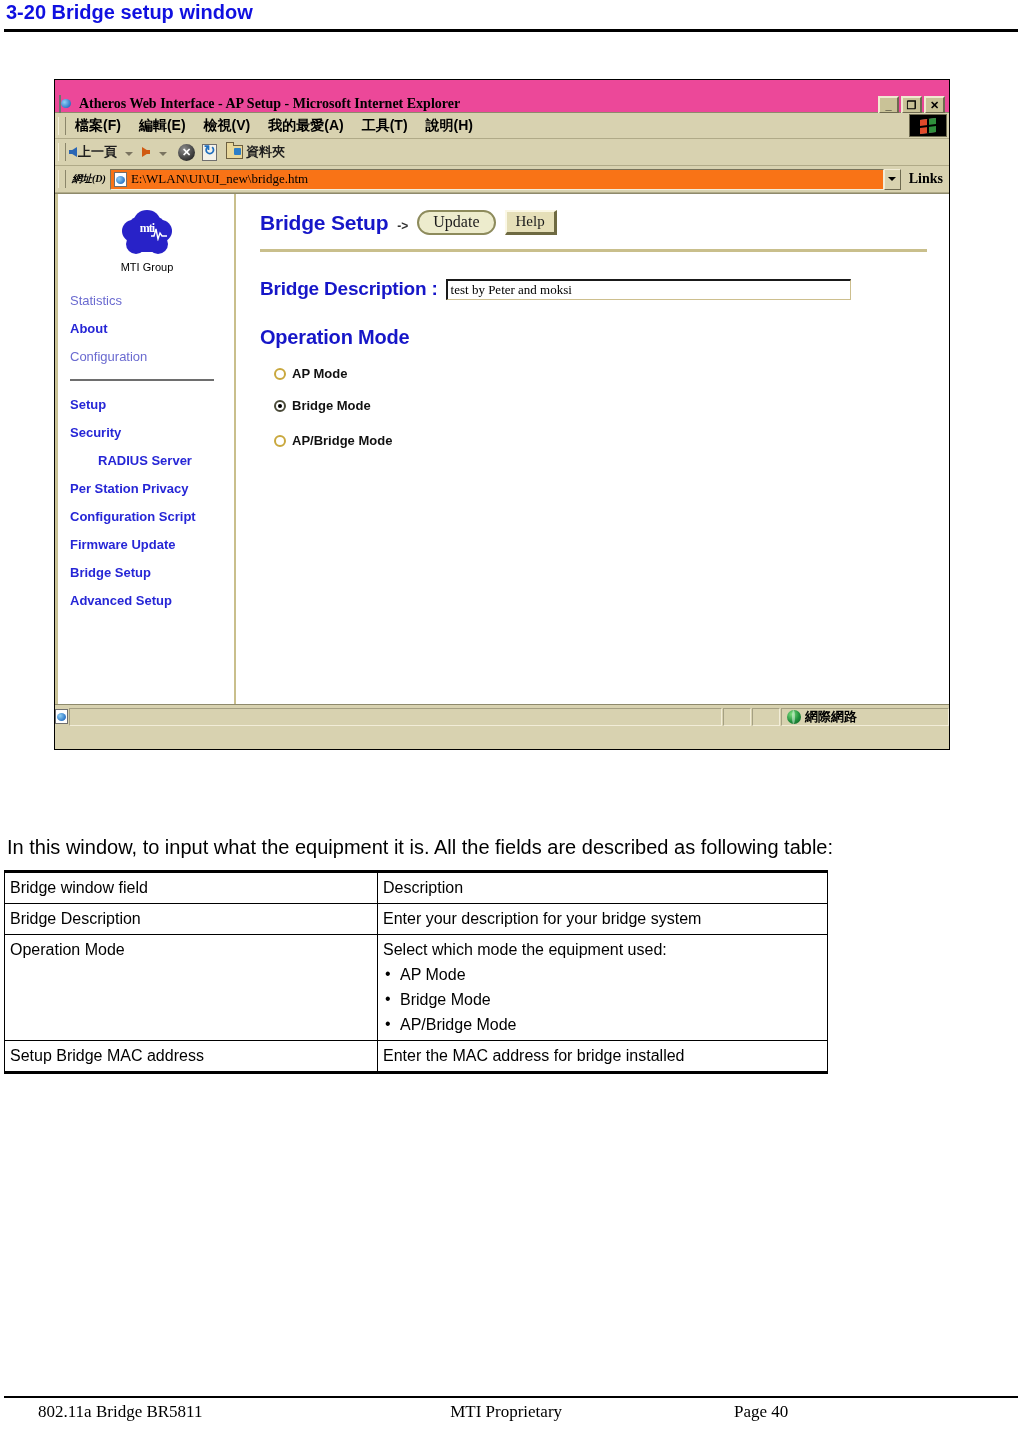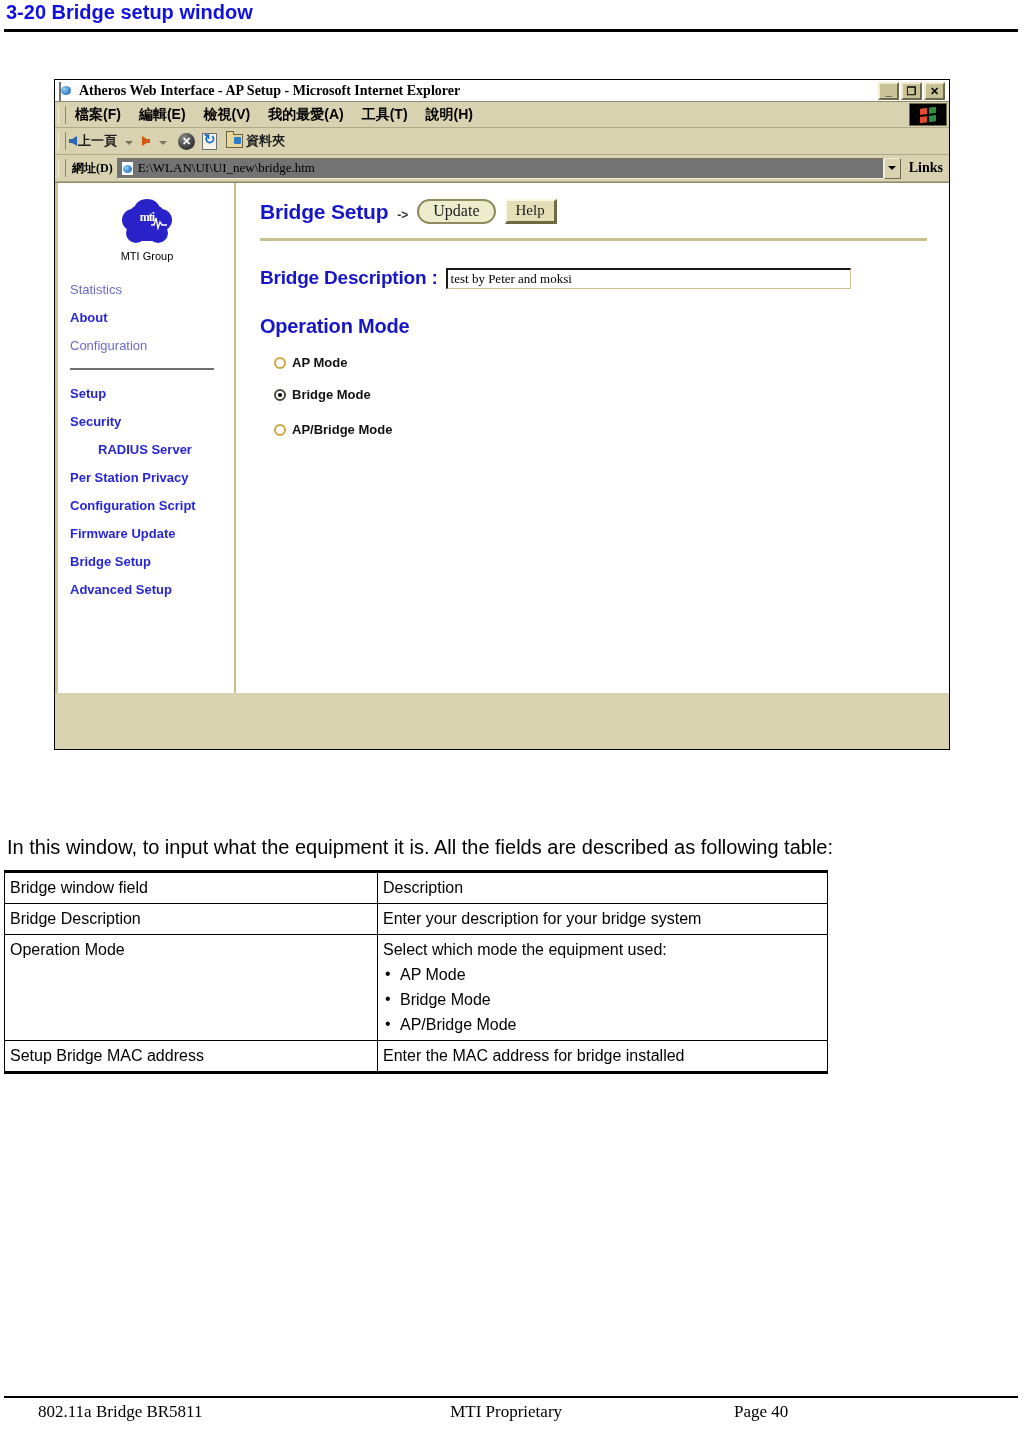--- a/index.html
+++ b/index.html
@@ -45,25 +45,25 @@
     height: 671px;
     background: #d8d2b0;
     border: 1px solid #000000;
     box-sizing: border-box;
   }
 
   
   .titlebar {
     position: relative;
     height: 22px;
-    background: #ffffff;
+    background: #ec4899;
     border-bottom: 1px solid #8e8a6c;
     display: flex;
-    align-items: center;
-    padding: 8px 2px;
+    align-items: flex-start;
+    padding: 16px 2px;
     box-sizing: border-box;
   }
   .tb-icon {
     width: 16px; height: 16px;
     margin: 0 4px 0 2px;
     position: relative;
     flex: 0 0 auto;
   }
   .ie-doc-glyph {
     width: 13px; height: 15px;
@@ -277,31 +277,32 @@
   
   .addressbar {
     height: 27px;
     background: #d8d2b0;
     border-bottom: 1px solid #b0aa88;
     display: flex;
     align-items: center;
     box-sizing: border-box;
   }
   .addr-label {
-    font-size: 12px;
+    font-size: 10px;
     font-family: "Liberation Serif", serif;
     font-weight: bold;
     padding: 0 4px 0 6px;
     white-space: nowrap;
     flex: 0 0 auto;
+    font-style: italic;
   }
   .addr-input {
     flex: 1 1 auto;
     height: 21px;
-    background: #737373;
+    background: #f97316;
     border-top: 1px solid #77735c;
     border-left: 1px solid #77735c;
     border-right: 1px solid #f2edd8;
     border-bottom: 1px solid #f2edd8;
     display: flex;
     align-items: center;
     box-sizing: border-box;
     overflow: hidden;
   }
   .addr-ic {
@@ -859,20 +860,30 @@
       </div>
 
 
       <div class="radio-row" style="margin-top:20px;">
         <span class="radio"></span>
         <span class="radio-label">AP/Bridge Mode</span>
       </div>
     </div>
   </div>
 
+  <div class="statusbar">
+    <span class="sb-doc-ic"></span>
+    <span class="sb-pane sb-main"></span>
+    <span class="sb-pane sb-small"></span>
+    <span class="sb-pane sb-small"></span>
+    <span class="sb-pane sb-zone">
+      <span class="globe-ic"></span>
+      <span class="sb-zone-text">網際網路</span>
+    </span>
+  </div>
 </div>
 
 <div class="intro">In this window, to input what the equipment it is. All the fields are described as following table:</div>
 
 <table class="tbl">
   <tbody>
       <tr class="head">
     <td class="col-a">Bridge window field</td>
     <td>Description</td>
   </tr>

